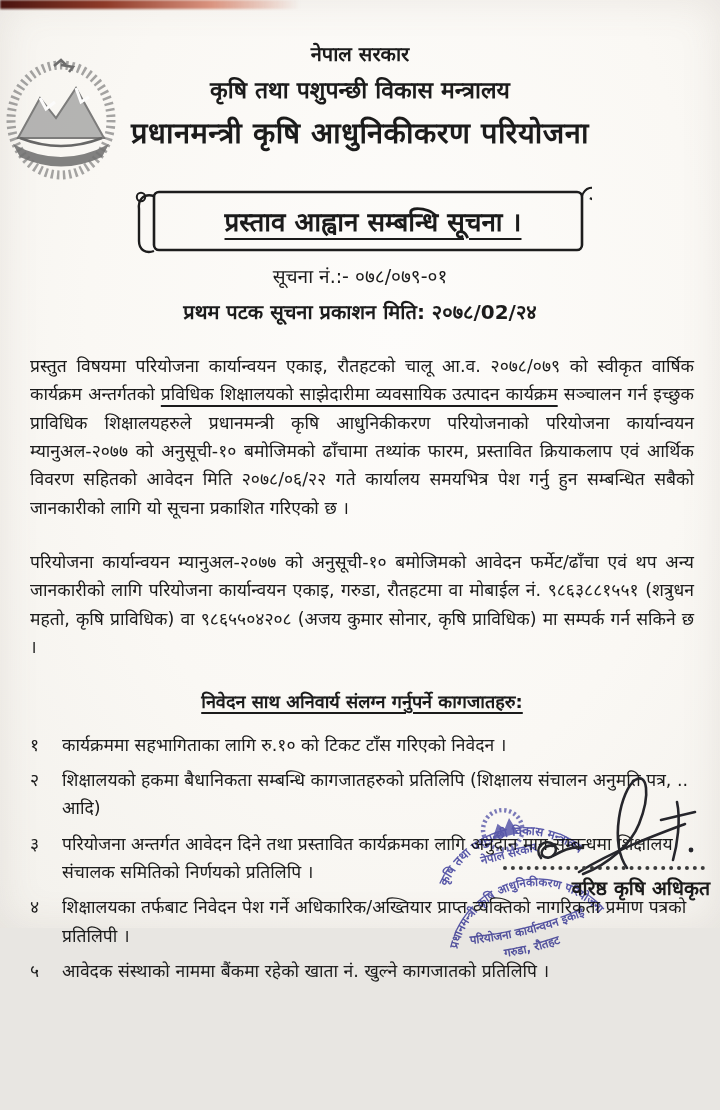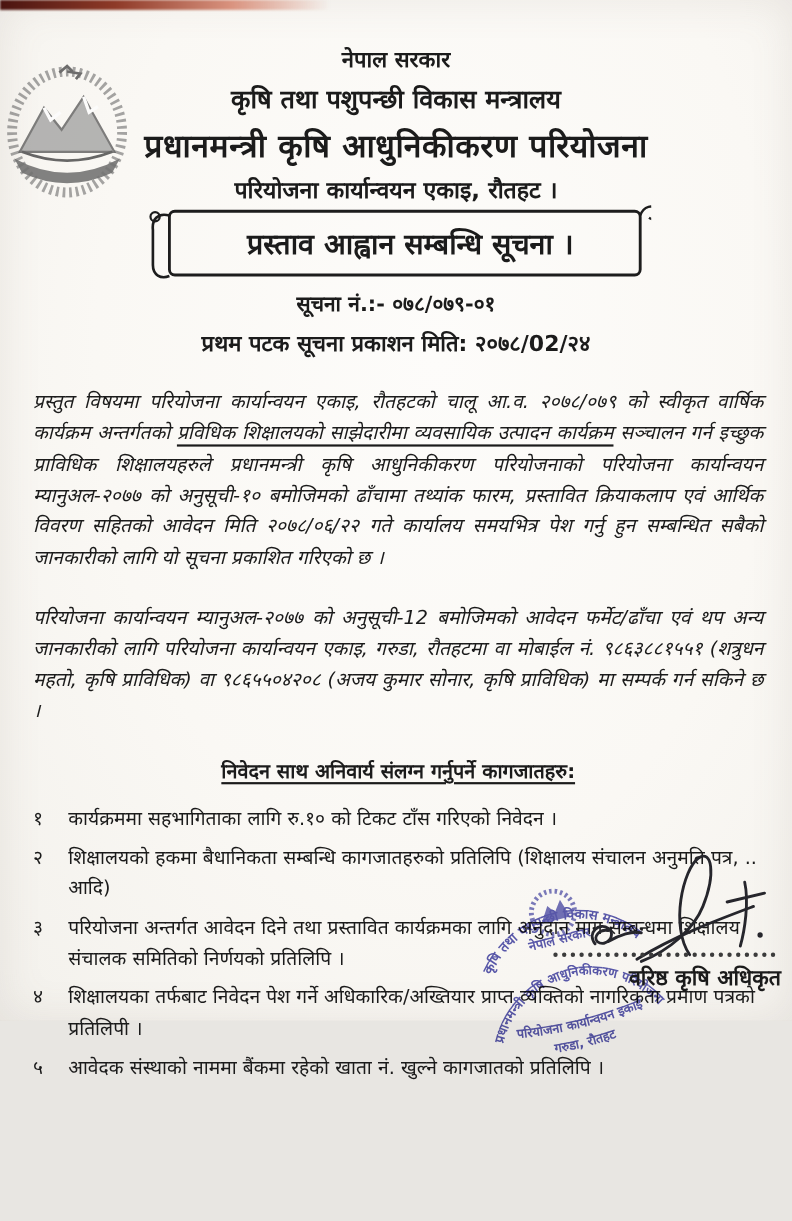--- a/index.html
+++ b/index.html
@@ -26,29 +26,29 @@
   .lh-gov{font-size:20px;font-weight:700;margin-bottom:6px;}
   .lh-ministry{font-size:23px;font-weight:700;margin-bottom:7px;}
   .lh-project{font-size:29px;font-weight:700;margin-bottom:7px;letter-spacing:.5px;}
   .lh-unit{font-size:21px;font-weight:700;}
   
   .banner{position:absolute;top:183px;left:132px;width:460px;height:76px;}
   .banner svg{position:absolute;inset:0;width:100%;height:100%;}
   .banner-title{
     position:absolute;inset:0;display:flex;align-items:center;justify-content:center;
     padding-left:22px;font-size:26px;font-weight:700;
-    text-decoration-thickness:2px;text-underline-offset:7px;
+    text-decoration:underline;text-decoration-thickness:2px;text-underline-offset:7px;
   }
   
   .meta{position:absolute;top:263px;left:0;right:0;text-align:center;}
-  .notice-no{font-size:19px;font-weight:700;margin-bottom:9px;}
+  .notice-no{font-size:19px;font-weight:400;margin-bottom:9px;}
   .pub-date{font-size:20px;font-weight:700;}
   
   .body-text{position:absolute;top:352px;left:30px;right:26px;font-size:17.5px;line-height:1.62;text-align:justify;}
-  .para{margin:0 0 26px 0;font-style:italic;}
+  .para{margin:0 0 26px 0;}
   .u{text-decoration:underline;text-decoration-thickness:1.5px;text-underline-offset:5px;}
   .doc-heading{
     margin:0 0 14px 0;font-size:18px;font-weight:700;text-align:center;
     text-decoration:underline;text-decoration-thickness:1.5px;text-underline-offset:4px;
   }
   .doc-list{margin:0;padding:0;list-style:none;}
   .doc-item{display:flex;margin-bottom:7px;text-align:left;}
   .doc-num{flex:0 0 32px;font-weight:500;}
   .doc-txt{flex:1;}
   
@@ -73,42 +73,41 @@
       <path d="M34 40 l6 11 9 -7 M70 30 l5 14 8 -5" fill="none" stroke="#fdfdfd" stroke-width="3"></path>
       <path d="M14 80 q41 16 82 0" fill="none" stroke="#4e4e4e" stroke-width="2.5"></path>
       <path d="M7 86 q48 26 96 0 l-7 13 q-41 19 -82 0 Z" fill="#5d5d5d" opacity=".9"></path>
     </svg>
   </div>
 
   <header class="letterhead">
     <div class="lh-gov">नेपाल सरकार</div>
     <div class="lh-ministry">कृषि तथा पशुपन्छी विकास मन्त्रालय</div>
     <div class="lh-project">प्रधानमन्त्री कृषि आधुनिकीकरण परियोजना</div>
-    <div class="lh-unit">परियोजना कार्यान्वयन एकाइ, रौतहट ।</div>
   </header>
 
   <div class="banner">
     <svg viewBox="0 0 460 76">
       <rect x="22" y="9" width="428" height="58" rx="5" fill="none" stroke="#1d1d1d" stroke-width="2.6"></rect>
       <path d="M22 13 c-11 -3 -16 4 -15 13 l0 32 c0 9 7 13 15 10" fill="none" stroke="#1d1d1d" stroke-width="2.4"></path>
       <circle cx="9" cy="14" r="4.2" fill="none" stroke="#1d1d1d" stroke-width="2"></circle>
       <path d="M450 13 c3 -9 12 -11 15 -4 c2 5 -3 9 -7 6" fill="none" stroke="#1d1d1d" stroke-width="2.2"></path>
     </svg>
     <div class="banner-title">प्रस्ताव आह्वान सम्बन्धि सूचना ।</div>
   </div>
 
   <div class="meta">
     <div class="notice-no">सूचना नं.:- ०७८/०७९-०१</div>
     <div class="pub-date">प्रथम पटक सूचना प्रकाशन मिति: २०७८/02/२४</div>
   </div>
 
   <main class="body-text">
     <p class="para"><span>प्रस्तुत विषयमा परियोजना कार्यान्वयन एकाइ, रौतहटको चालू आ.व. २०७८/०७९ को स्वीकृत वार्षिक कार्यक्रम अन्तर्गतको </span><span class="u">प्रविधिक शिक्षालयको साझेदारीमा व्यवसायिक उत्पादन कार्यक्रम</span><span> सञ्चालन गर्न इच्छुक प्राविधिक शिक्षालयहरुले प्रधानमन्त्री कृषि आधुनिकीकरण परियोजनाको परियोजना कार्यान्वयन म्यानुअल-२०७७ को अनुसूची-१० बमोजिमको ढाँचामा तथ्यांक फारम, प्रस्तावित क्रियाकलाप एवं आर्थिक विवरण सहितको आवेदन मिति २०७८/०६/२२ गते कार्यालय समयभित्र पेश गर्नु हुन सम्बन्धित सबैको जानकारीको लागि यो सूचना प्रकाशित गरिएको छ ।</span></p>
 
-    <p class="para">परियोजना कार्यान्वयन म्यानुअल-२०७७ को अनुसूची-12 बमोजिमको आवेदन फर्मेट/ढाँचा एवं थप अन्य जानकारीको लागि परियोजना कार्यान्वयन एकाइ, गरुडा, रौतहटमा वा मोबाईल नं. ९८६३८८१५५१ (शत्रुधन महतो, कृषि प्राविधिक) वा ९८६५५०४२०८ (अजय कुमार सोनार, कृषि प्राविधिक) मा सम्पर्क गर्न सकिने छ ।</p>
+    <p class="para">परियोजना कार्यान्वयन म्यानुअल-२०७७ को अनुसूची-१० बमोजिमको आवेदन फर्मेट/ढाँचा एवं थप अन्य जानकारीको लागि परियोजना कार्यान्वयन एकाइ, गरुडा, रौतहटमा वा मोबाईल नं. ९८६३८८१५५१ (शत्रुधन महतो, कृषि प्राविधिक) वा ९८६५५०४२०८ (अजय कुमार सोनार, कृषि प्राविधिक) मा सम्पर्क गर्न सकिने छ ।</p>
 
     <h3 class="doc-heading">निवेदन साथ अनिवार्य संलग्न गर्नुपर्ने कागजातहरु:</h3>
 
     <ol class="doc-list">
       <li class="doc-item">
         <span class="doc-num">१</span>
         <span class="doc-txt">कार्यक्रममा सहभागिताका लागि रु.१० को टिकट टाँस गरिएको निवेदन ।</span>
       </li>
       <li class="doc-item">
         <span class="doc-num">२</span>

